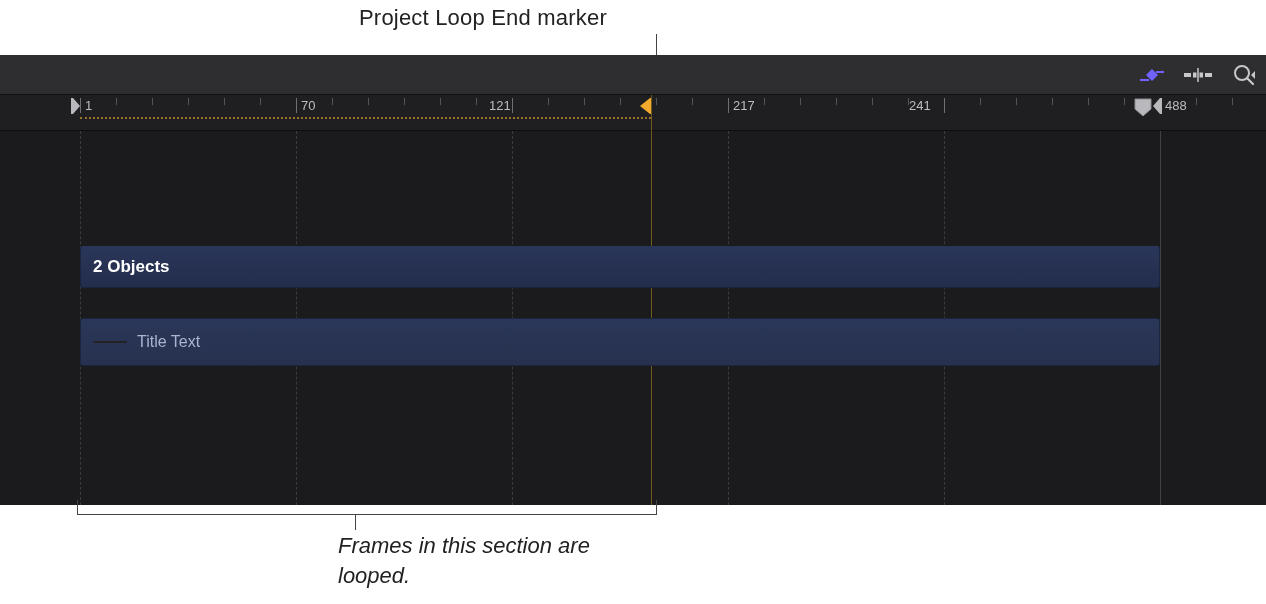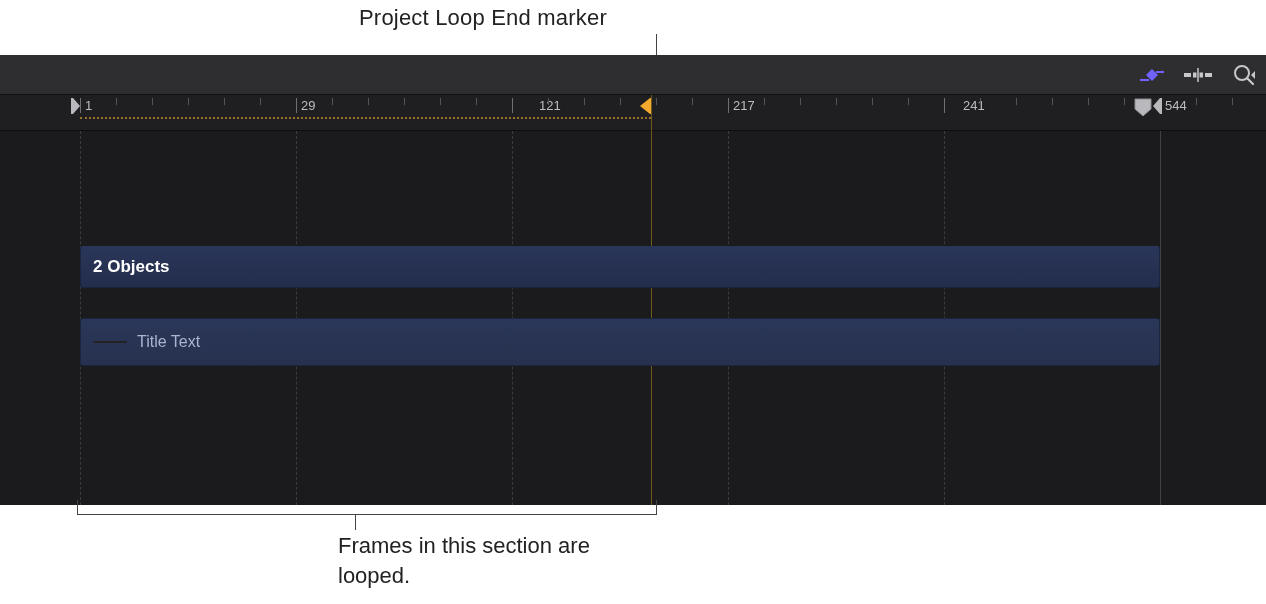--- a/index.html
+++ b/index.html
@@ -32,20 +32,21 @@
     background: #444;
   }
   .callout-bottom {
     position: absolute;
     left: 338px;
     top: 531px;
     font-size: 22px;
     color: #222;
     line-height: 1.35;
     width: 320px;
+    font-style: italic;
   }
   .callout-bracket {
     position: absolute;
     left: 77px;
     top: 500px;
     width: 580px;
     height: 30px;
   }
   .callout-bracket div.h { position:absolute; left:0; right:0; top:14px; height:1px; background:#444; }
   .callout-bracket div.l { position:absolute; left:0; top:0; width:1px; height:15px; background:#444; }
@@ -297,33 +298,33 @@
         </svg>
       </div>
     </div>
 
     <div class="ruler">
 
       <div class="ruler-major" style="left:80px"></div>
       <div class="ruler-label" style="left:82px">1</div>
 
       <div class="ruler-major" style="left:296px"></div>
-      <div class="ruler-label" style="left:298px">29</div>
+      <div class="ruler-label" style="left:298px">70</div>
 
       <div class="ruler-major" style="left:512px"></div>
-      <div class="ruler-label" style="left:536px">121</div>
+      <div class="ruler-label" style="left:486px">121</div>
 
       <div class="ruler-major" style="left:728px"></div>
       <div class="ruler-label" style="left:730px">217</div>
 
       <div class="ruler-major" style="left:944px"></div>
-      <div class="ruler-label" style="left:960px">241</div>
+      <div class="ruler-label" style="left:906px">241</div>
 
       <div class="ruler-major" style="left:1160px"></div>
-      <div class="ruler-label" style="left:1162px">544</div>
+      <div class="ruler-label" style="left:1162px">488</div>
 
       <div class="ruler-minor" style="left:116px"></div>
       <div class="ruler-minor" style="left:152px"></div>
       <div class="ruler-minor" style="left:188px"></div>
       <div class="ruler-minor" style="left:224px"></div>
       <div class="ruler-minor" style="left:260px"></div>
 
       <div class="ruler-minor" style="left:332px"></div>
       <div class="ruler-minor" style="left:368px"></div>
       <div class="ruler-minor" style="left:404px"></div>

